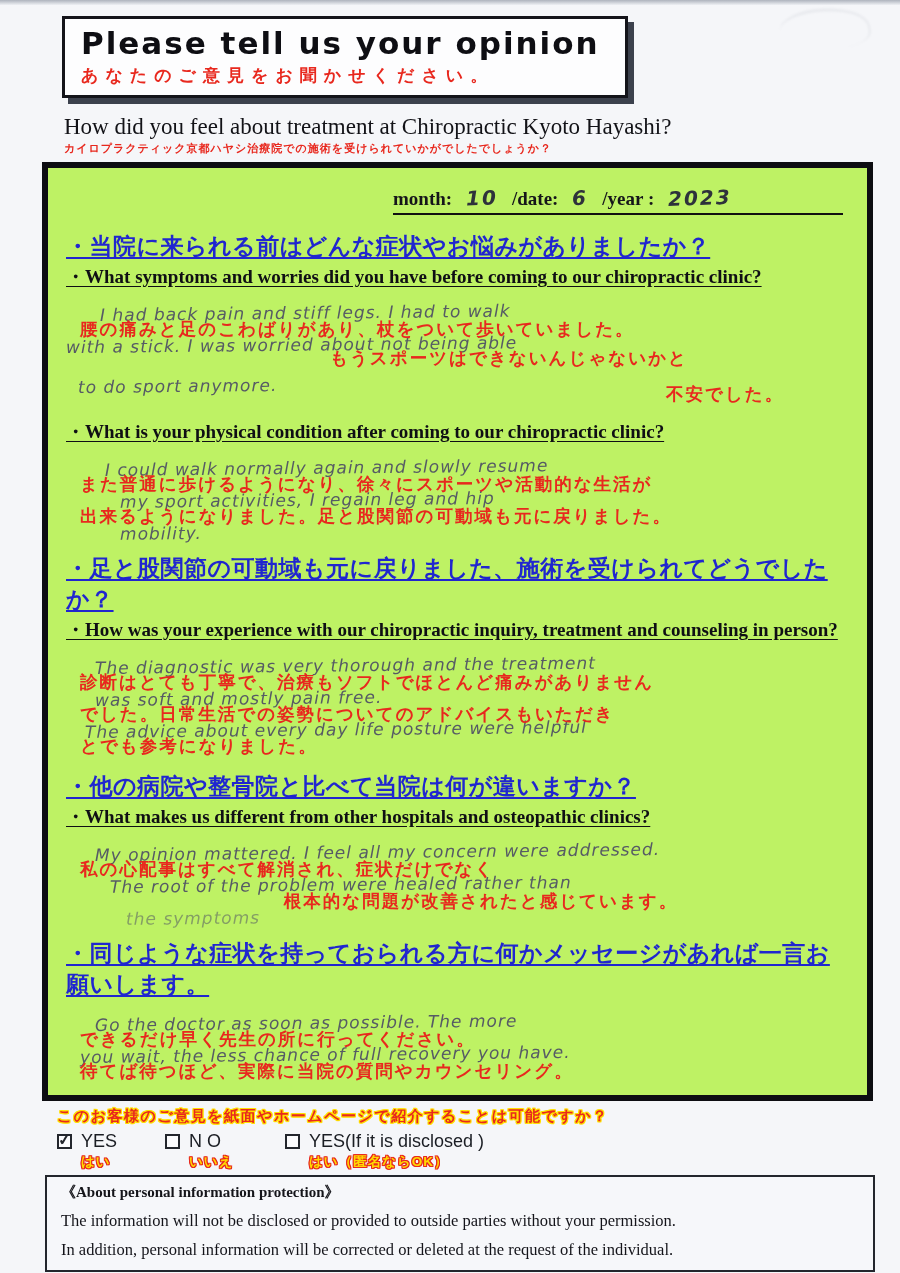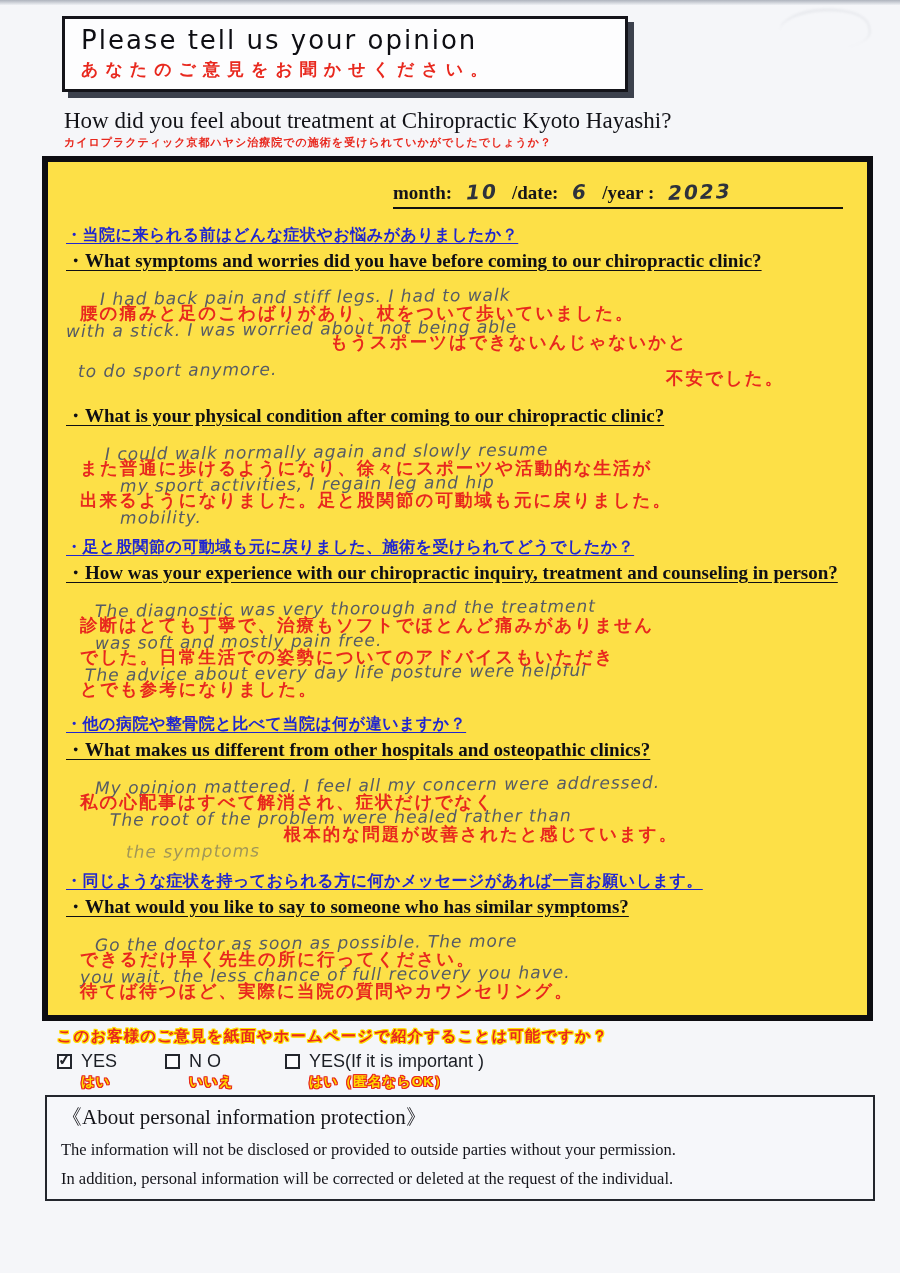--- a/index.html
+++ b/index.html
@@ -15,43 +15,43 @@
     background:linear-gradient(#aeb3bd,#eef0f4); }
   .ghost-mark { position:absolute; top:8px; right:30px; width:90px; height:42px;
     opacity:.10; filter:blur(1px);
     border-top:3px solid #7a8090; border-right:2px solid #7a8090; border-radius:40% 60% 30% 50%;
     transform:rotate(-8deg); }
 
   
   .title-box { position:relative; margin:16px 0 0 62px; width:566px;
     border:3px solid #14141a; background:#fdfdfe;
     box-shadow:6px 6px 0 #3c414d; padding:6px 16px 8px; }
-  .title-en { font-family:"DejaVu Sans", sans-serif; font-weight:400;
-    font-size:26px; letter-spacing:2px; color:#0e0e13; white-space:nowrap; }
+  .title-en { font-family:"DejaVu Sans", sans-serif; font-weight:700;
+    font-size:31px; letter-spacing:2px; color:#0e0e13; white-space:nowrap; }
   .title-ja { color:#e8281e; font-weight:700; font-size:17px; letter-spacing:7px; margin-top:3px; }
 
   .heading-en { margin:16px 0 0 64px; font-family:"Liberation Serif", serif;
     font-size:23px; color:#121217; }
   .heading-ja { margin:1px 0 6px 64px; color:#e8281e; font-weight:700;
     font-size:11px; letter-spacing:1px; }
 
   
   .main-box { margin:2px 27px 6px 42px; border:6px solid #0d0d12;
-    background:#fde047; padding:12px 20px 10px 18px; }
+    background:#bef264; padding:12px 20px 10px 18px; }
 
   .date-row { display:flex; justify-content:flex-end; margin:6px 4px 16px 0; }
   .date-line { display:flex; align-items:baseline; gap:14px; width:450px;
     border-bottom:2px solid #111; padding-bottom:3px;
     font-family:"Liberation Serif", serif; font-weight:700; font-size:19px; }
   .hand { font-family:"DejaVu Sans", sans-serif; font-style:italic;
     color:#4b505a; }
   .dval { font-size:20px; color:#2e323b; transform:rotate(-2deg); letter-spacing:2px; }
 
   .qa { margin-top:11px; }
-  .q-ja { color:#2026cf; font-weight:700; font-size:16px;
+  .q-ja { color:#2026cf; font-weight:700; font-size:23px;
     text-decoration:underline; text-underline-offset:3px; letter-spacing:.5px; }
   .q-en { font-family:"Liberation Serif", serif; font-weight:700; font-size:19px;
     text-decoration:underline; text-underline-offset:3px; margin-top:2px; color:#0f0f14; max-width:795px; }
   .answer { margin-top:8px; }
 
   .hl { font-family:"DejaVu Sans", sans-serif; font-style:italic;
     color:#565b65; font-size:17px; letter-spacing:1px; line-height:27px;
     transform:rotate(-0.6deg); white-space:nowrap; position:relative; z-index:1; }
   .rl { color:#e8281e; font-weight:700; font-size:17.5px; letter-spacing:2px;
     line-height:27px; position:relative; z-index:2; white-space:nowrap;
@@ -91,21 +91,21 @@
   .cb .mark { color:#23262d; font-size:16px; font-weight:700; margin-top:-4px;
     transform:rotate(-6deg); }
   .opt-sub { margin:1px 0 0 24px; color:#ffd900; font-weight:800; font-size:13.5px;
     letter-spacing:1px;
     text-shadow:1px 0 0 #e8281e,-1px 0 0 #e8281e,0 1px 0 #e8281e,0 -1px 0 #e8281e,
                 1px 1px 0 #e8281e,-1px -1px 0 #e8281e,1px -1px 0 #e8281e,-1px 1px 0 #e8281e; }
 
   
   .privacy { margin:4px 25px 0 45px; border:2px solid #23262d; background:#f6f7fa;
     padding:6px 14px 10px; }
-  .privacy-title { font-family:"Liberation Serif", serif; font-weight:400; font-size:21px; }
+  .privacy-title { font-family:"Liberation Serif", serif; font-weight:700; font-size:15px; }
   .privacy p { font-family:"Liberation Serif", serif; font-size:16.5px;
     margin:9px 0 0; color:#14141a; }
   .privacy p.justify { text-align:justify; }
 </style>
 </head>
 <body>
 
 <div class="scan-edge"></div>
 <div class="ghost-mark"></div>
 
@@ -174,21 +174,20 @@
       <div class="hl q4h1">My opinion mattered. I feel all my concern were addressed.</div>
       <div class="rl q4r1">私の心配事はすべて解消され、症状だけでなく</div>
       <div class="hl q4h2">The root of the problem were healed rather than</div>
       <div class="rl q4r2">根本的な問題が改善されたと感じています。</div>
       <div class="hl q4h3">the symptoms</div>
     </div>
   </section>
 
   <section class="qa">
     <div class="q-ja">・同じような症状を持っておられる方に何かメッセージがあれば一言お願いします。</div>
-    <div class="q-en">・What would you like to say to someone who has similar symptoms?</div>
     <div class="answer">
       <div class="hl q5h1">Go the doctor as soon as possible. The more</div>
       <div class="rl q5r1">できるだけ早く先生の所に行ってください。</div>
       <div class="hl q5h2">you wait, the less chance of full recovery you have.</div>
       <div class="rl q5r2">待てば待つほど、実際に当院の質問やカウンセリング。</div>
     </div>
   </section>
 
 </div>
 
@@ -207,21 +206,21 @@
     <div class="opt opt2">
       <div class="opt-row">
         <span class="cb"></span>
         <span>N O</span>
       </div>
       <div class="opt-sub">いいえ</div>
     </div>
     <div class="opt opt3">
       <div class="opt-row">
         <span class="cb"></span>
-        <span>YES(If it is important )</span>
+        <span>YES(If it is disclosed )</span>
       </div>
       <div class="opt-sub">はい（匿名ならOK）</div>
     </div>
   </div>
 </div>
 
 <div class="privacy">
   <div class="privacy-title">《About personal information protection》</div>
   <p>The information will not be disclosed or provided to outside parties without your permission.</p>
   <p>In addition, personal information will be corrected or deleted at the request of the individual.</p>

